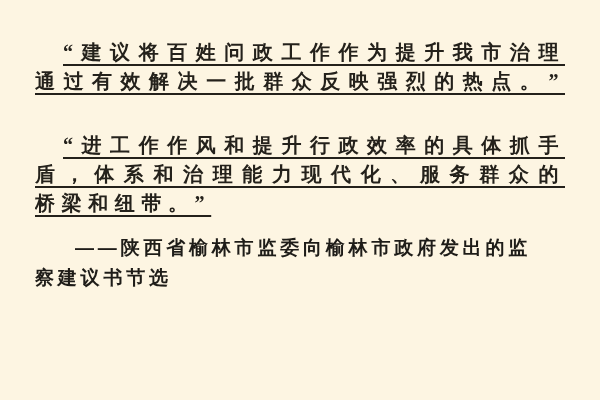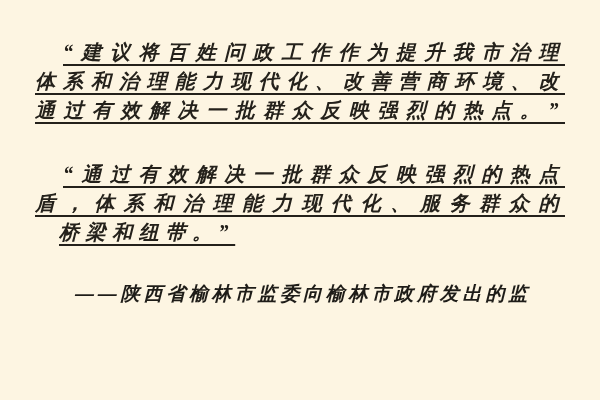--- a/index.html
+++ b/index.html
@@ -13,21 +13,20 @@
     background: #FDF5E2;
   }
   .page {
     position: relative;
     width: 600px;
     height: 395px;
     box-sizing: border-box;
     padding: 38px 35px 0 35px;
     background: #FDF5E2;
     color: #24211B;
-    font-style: italic;
   }
   .quote {
     font-family: "Liberation Serif", serif;
     font-size: 20px;
     font-weight: 600;
   }
   .q-line {
     display: block;
     height: 29px;
     line-height: 29px;
@@ -37,33 +36,32 @@
     text-justify: inter-character;
     white-space: nowrap;
     overflow: hidden;
   }
   .q-line.first {
     padding-left: 28px;
   }
   .q-line.short {
     text-align: center;
     text-align-last: left;
-    margin-left: 24px;
   }
   .u {
     text-decoration: underline;
     text-decoration-thickness: 1.5px;
     text-underline-offset: 5px;
     text-decoration-color: #24211B;
   }
   .quote2 {
     margin-top: 35px;
   }
   .attribution {
-    margin-top: 32px;
+    margin-top: 15px;
     font-family: "Liberation Sans", sans-serif;
     font-weight: bold;
     font-size: 19px;
     color: #1E1C18;
   }
   .a-line {
     display: block;
     height: 30px;
     line-height: 30px;
     letter-spacing: 0.2em;
@@ -74,27 +72,27 @@
     padding-left: 40px;
   }
 </style>
 </head>
 <body>
 
 <div class="page">
 
   <div class="quote quote1">
     <div class="q-line first"><span class="u">“建议将百姓问政工作作为提升我市治理</span></div>
-    <div class="q-line"><span class="u">体系和治理能力现代化、改善营商环境、改</span></div>
     <div class="q-line"><span class="u">通过有效解决一批群众反映强烈的热点。”</span></div>
   </div>
 
   <div class="quote quote2">
-    <div class="q-line first"><span class="u">“通过有效解决一批群众反映强烈的热点</span></div>
+    <div class="q-line first"><span class="u">“进工作作风和提升行政效率的具体抓手</span></div>
     <div class="q-line"><span class="u">盾，体系和治理能力现代化、服务群众的</span></div>
     <div class="q-line short"><span class="u">桥梁和纽带。”</span></div>
   </div>
 
   <div class="attribution">
     <div class="a-line first"><span>——陕西省榆林市监委向榆林市政府发出的监</span></div>
+    <div class="a-line"><span>察建议书节选</span></div>
   </div>
 
 </div>
 
 </body></html>

